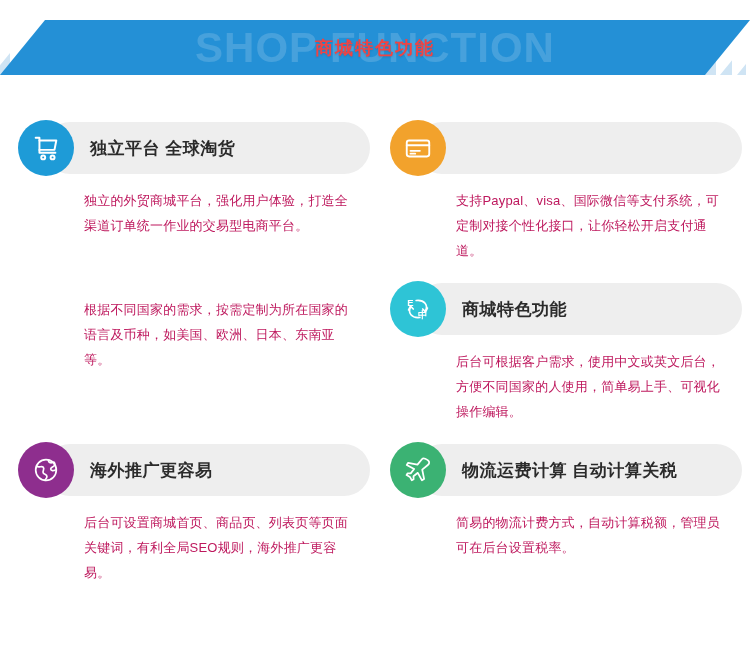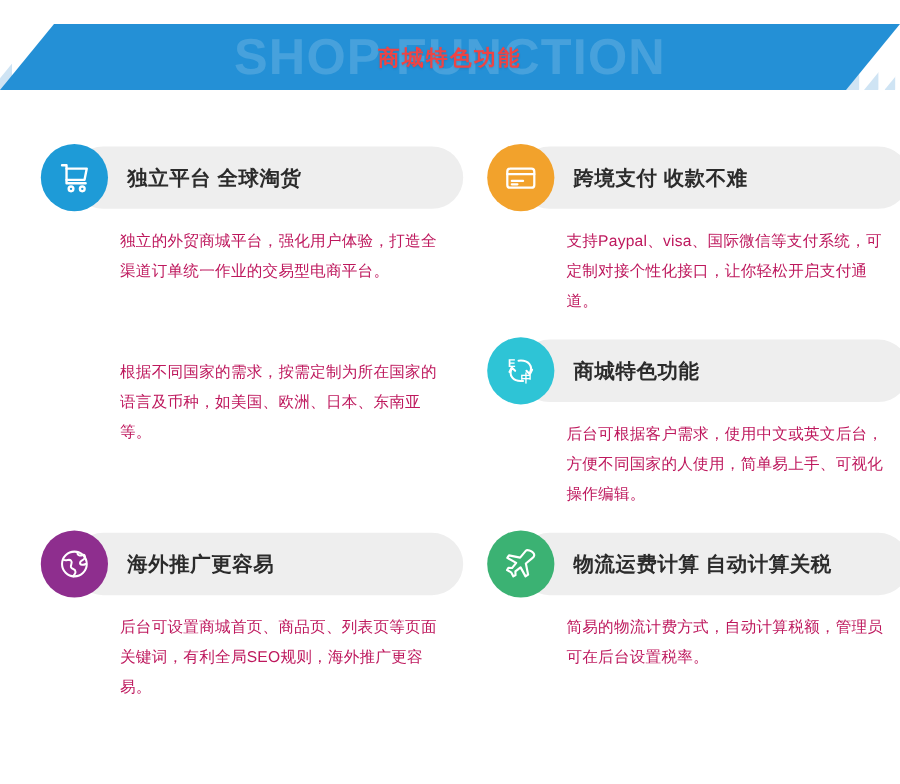--- a/index.html
+++ b/index.html
@@ -67,21 +67,21 @@
     letter-spacing:2px;
     color:#ef4444;
     white-space:nowrap;
     text-shadow:0 1px 2px rgba(0,0,0,0.12);
   }
 
   
   .features{
     position:relative;
     width:750px;
-    padding:22px 22px 0 34px;
+    padding:22px 22px 0 18px;
     display:grid;
     grid-template-columns:352px 352px;
     column-gap:16px;
     row-gap:16px;
     gap:20px;
   }
   .feature{
     width:352px;
   }
   .pill{
@@ -156,21 +156,20 @@
   <div class="feature">
     <div class="pill">
       <div class="icon-circle" style="background:#f2a22c">
         <svg width="30" height="30" viewBox="0 0 32 32" fill="none" stroke="#fff" stroke-width="2" stroke-linecap="round" stroke-linejoin="round">
           <rect x="4" y="8" width="24" height="17" rx="2.5"></rect>
           <path d="M4 13 L28 13"></path>
           <path d="M8 19 L18 19"></path>
           <path d="M8 22 L13 22"></path>
         </svg>
       </div>
-      <span class="pill-title">跨境支付 收款不难</span>
     </div>
     <div class="desc">支持Paypal、visa、国际微信等支付系统，可定制对接个性化接口，让你轻松开启支付通道。</div>
   </div>
 
   <div class="feature">
     <div class="desc">根据不同国家的需求，按需定制为所在国家的语言及币种，如美国、欧洲、日本、东南亚等。</div>
   </div>
 
   <div class="feature">
     <div class="pill">

